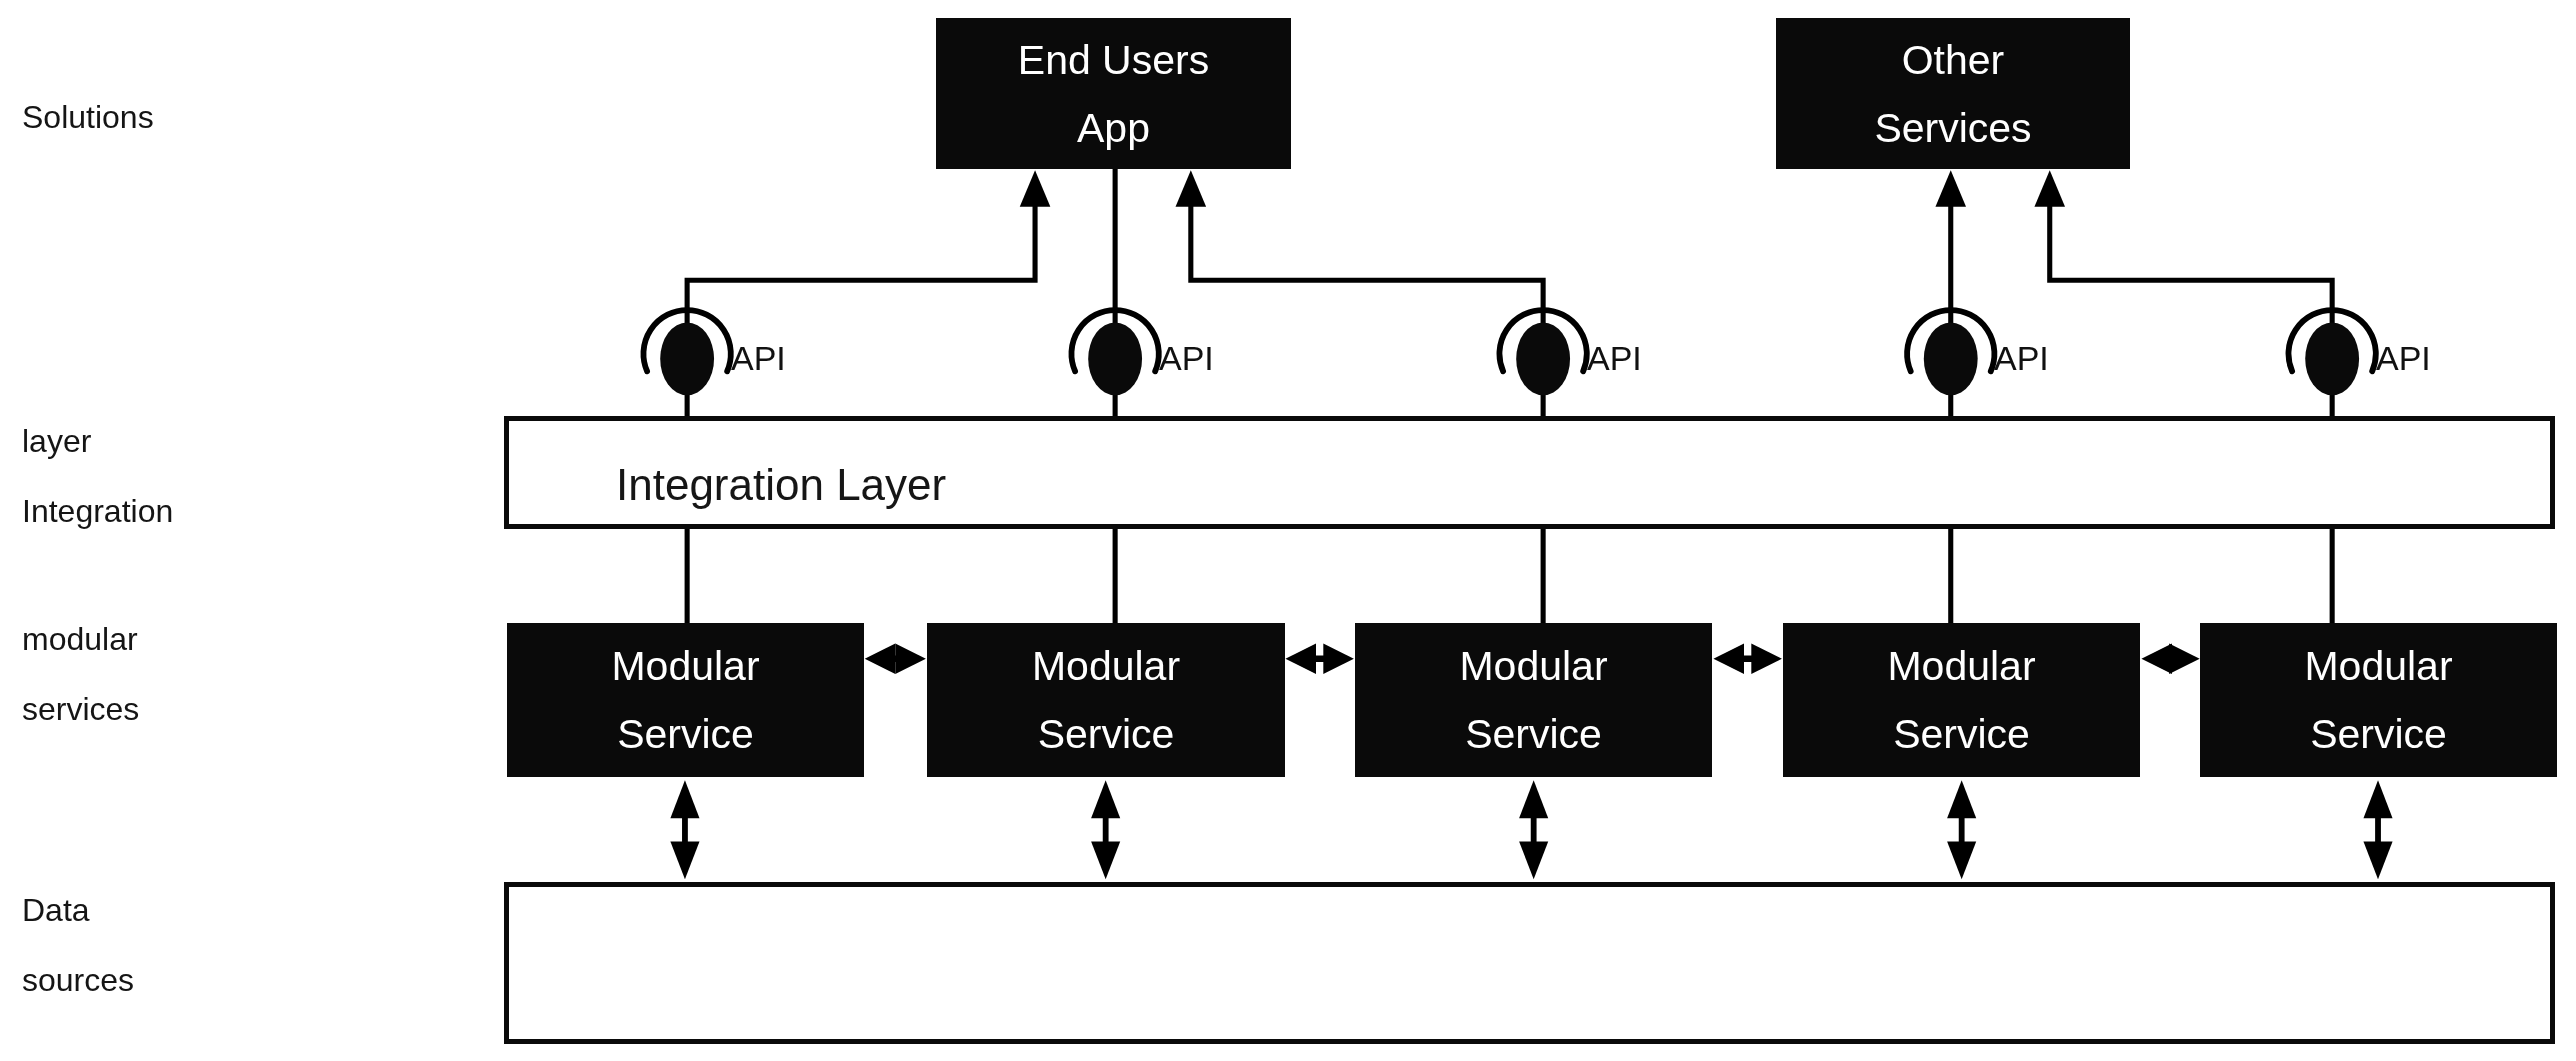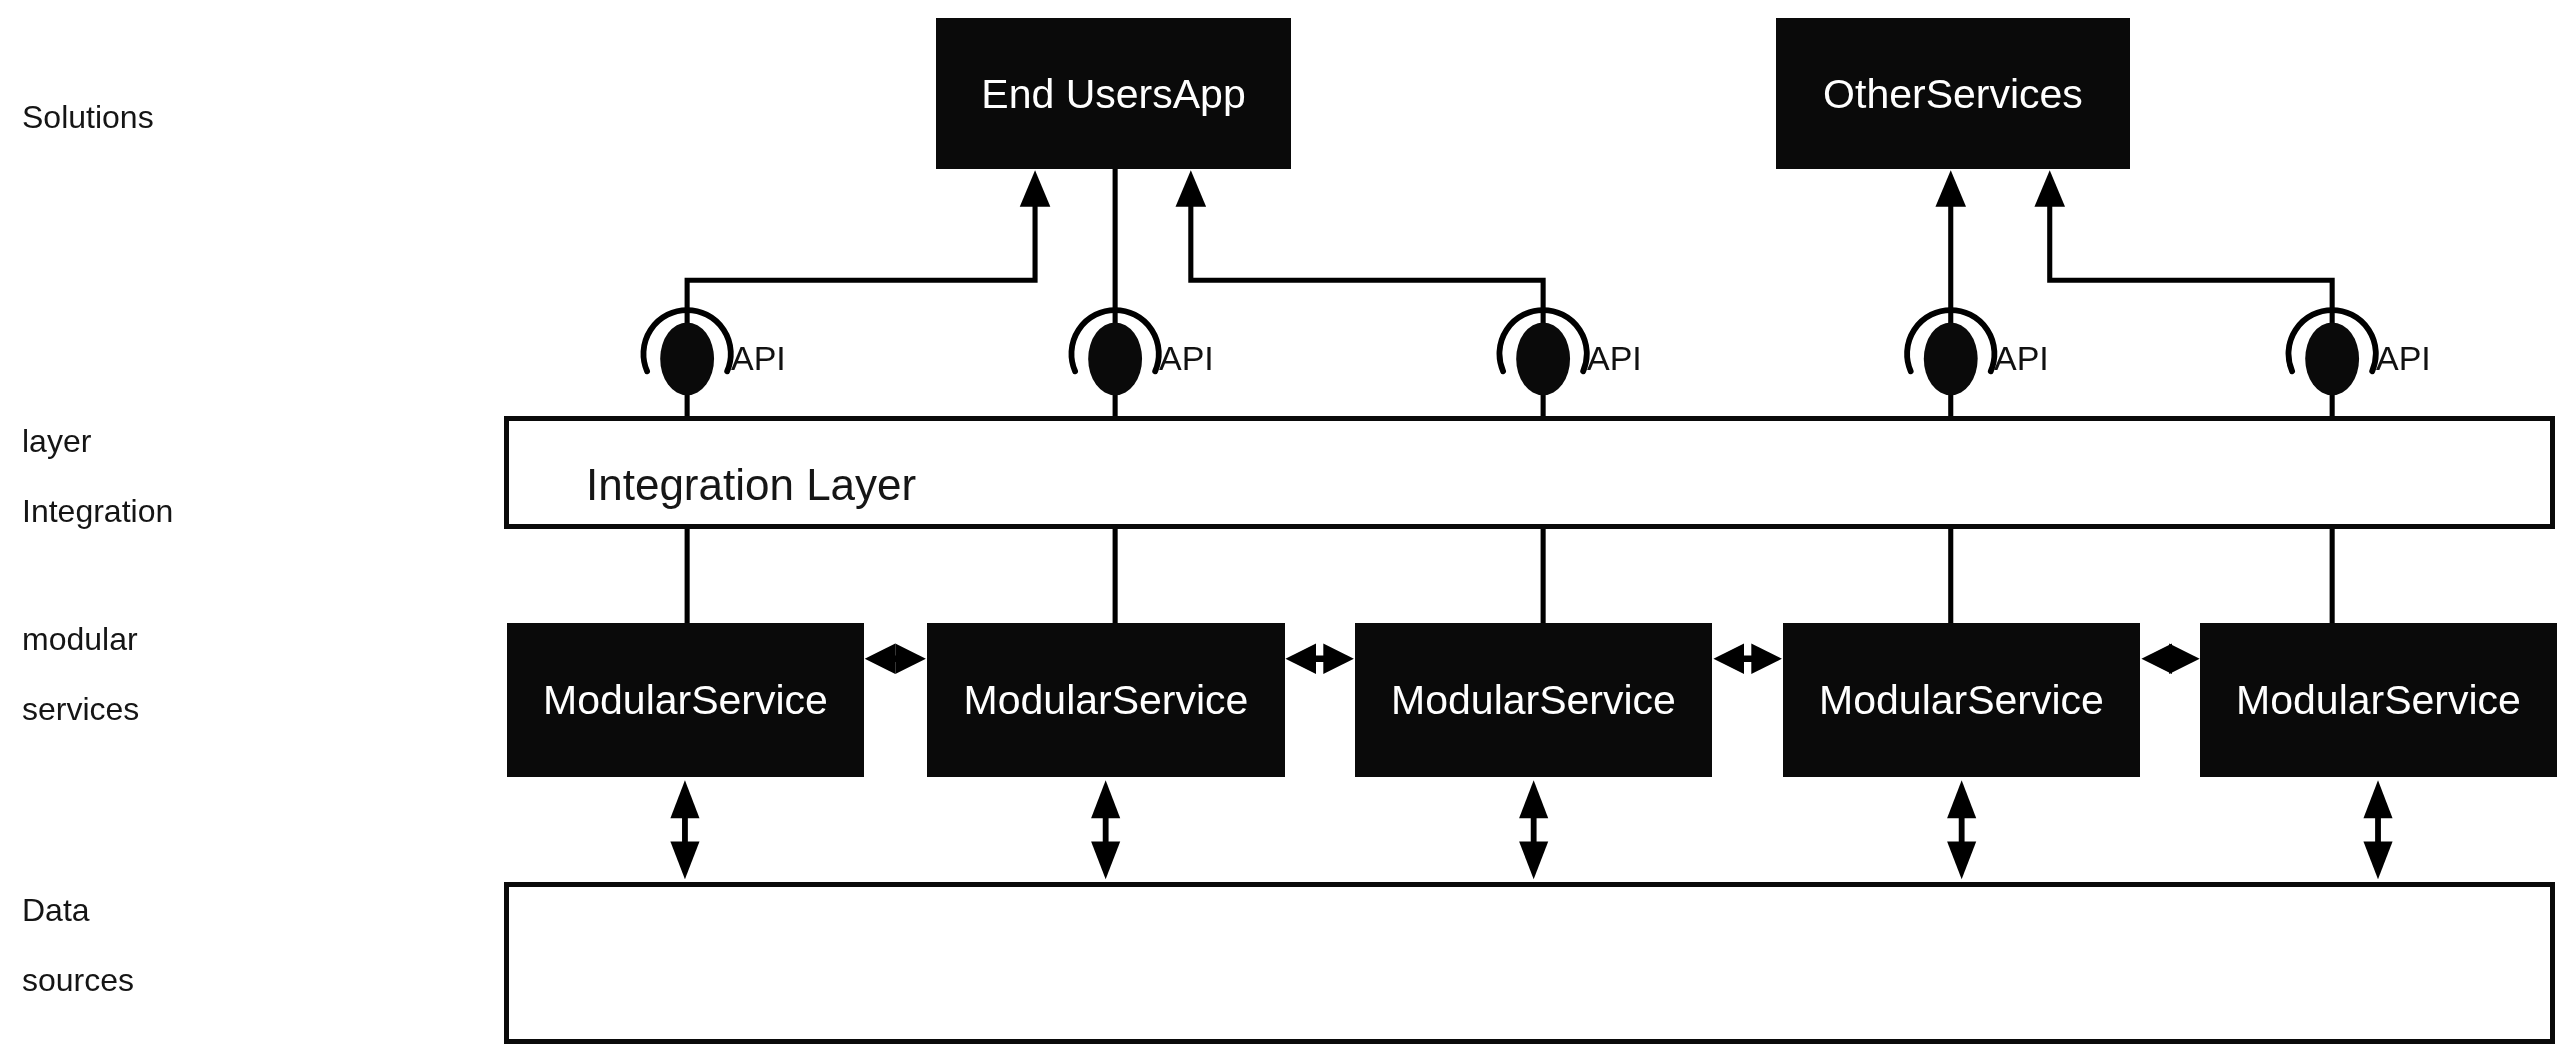--- a/index.html
+++ b/index.html
@@ -24,40 +24,41 @@
     font-size: 32px;
     line-height: 70px;
     white-space: nowrap;
   }
   .bbox {
     position: absolute;
     z-index: 2;
     background: #0a0a0a;
     color: #ffffff;
     display: flex;
+    flex-direction: column;
     align-items: center;
     justify-content: center;
     text-align: center;
     font-size: 41px;
     line-height: 68px;
   }
   .wbox {
     position: absolute;
     z-index: 2;
     background: #ffffff;
     border: 5.8px solid #0a0a0a;
     box-sizing: border-box;
   }
   .wbox.integration {
     display: flex;
     align-items: center;
     font-size: 44px;
     color: #161616;
   }
-  .wbox.integration .pad { padding-left: 77px; margin-top: 24px; }
+  .wbox.integration .pad { padding-left: 107px; margin-top: 24px; }
   .api-label {
     position: absolute;
     z-index: 2;
     color: #111111;
     font-size: 34px;
     line-height: 44px;
     white-space: nowrap;
   }
   .data-label {
     position: absolute;

